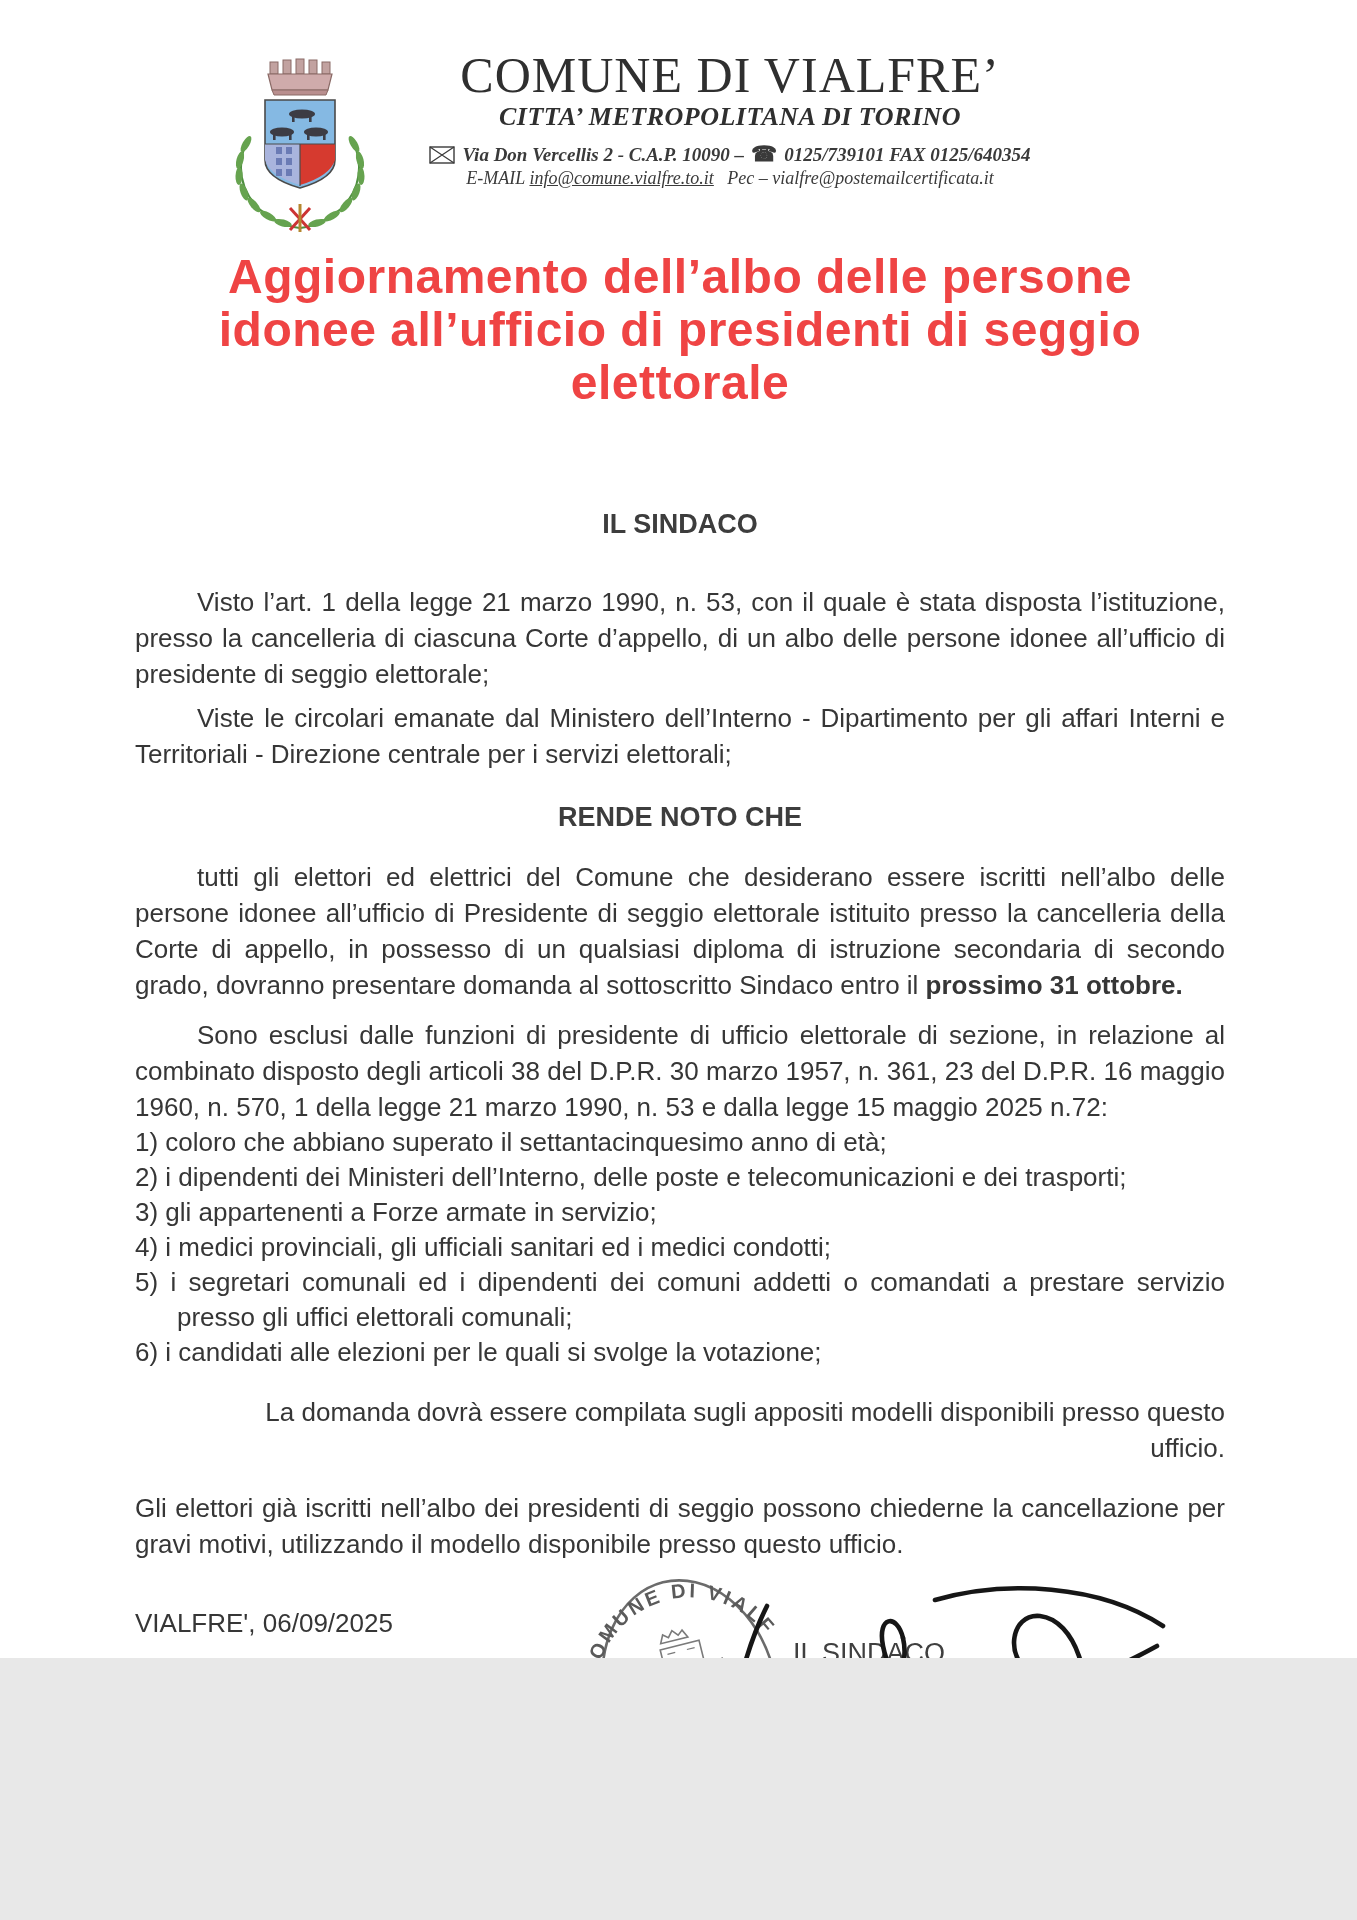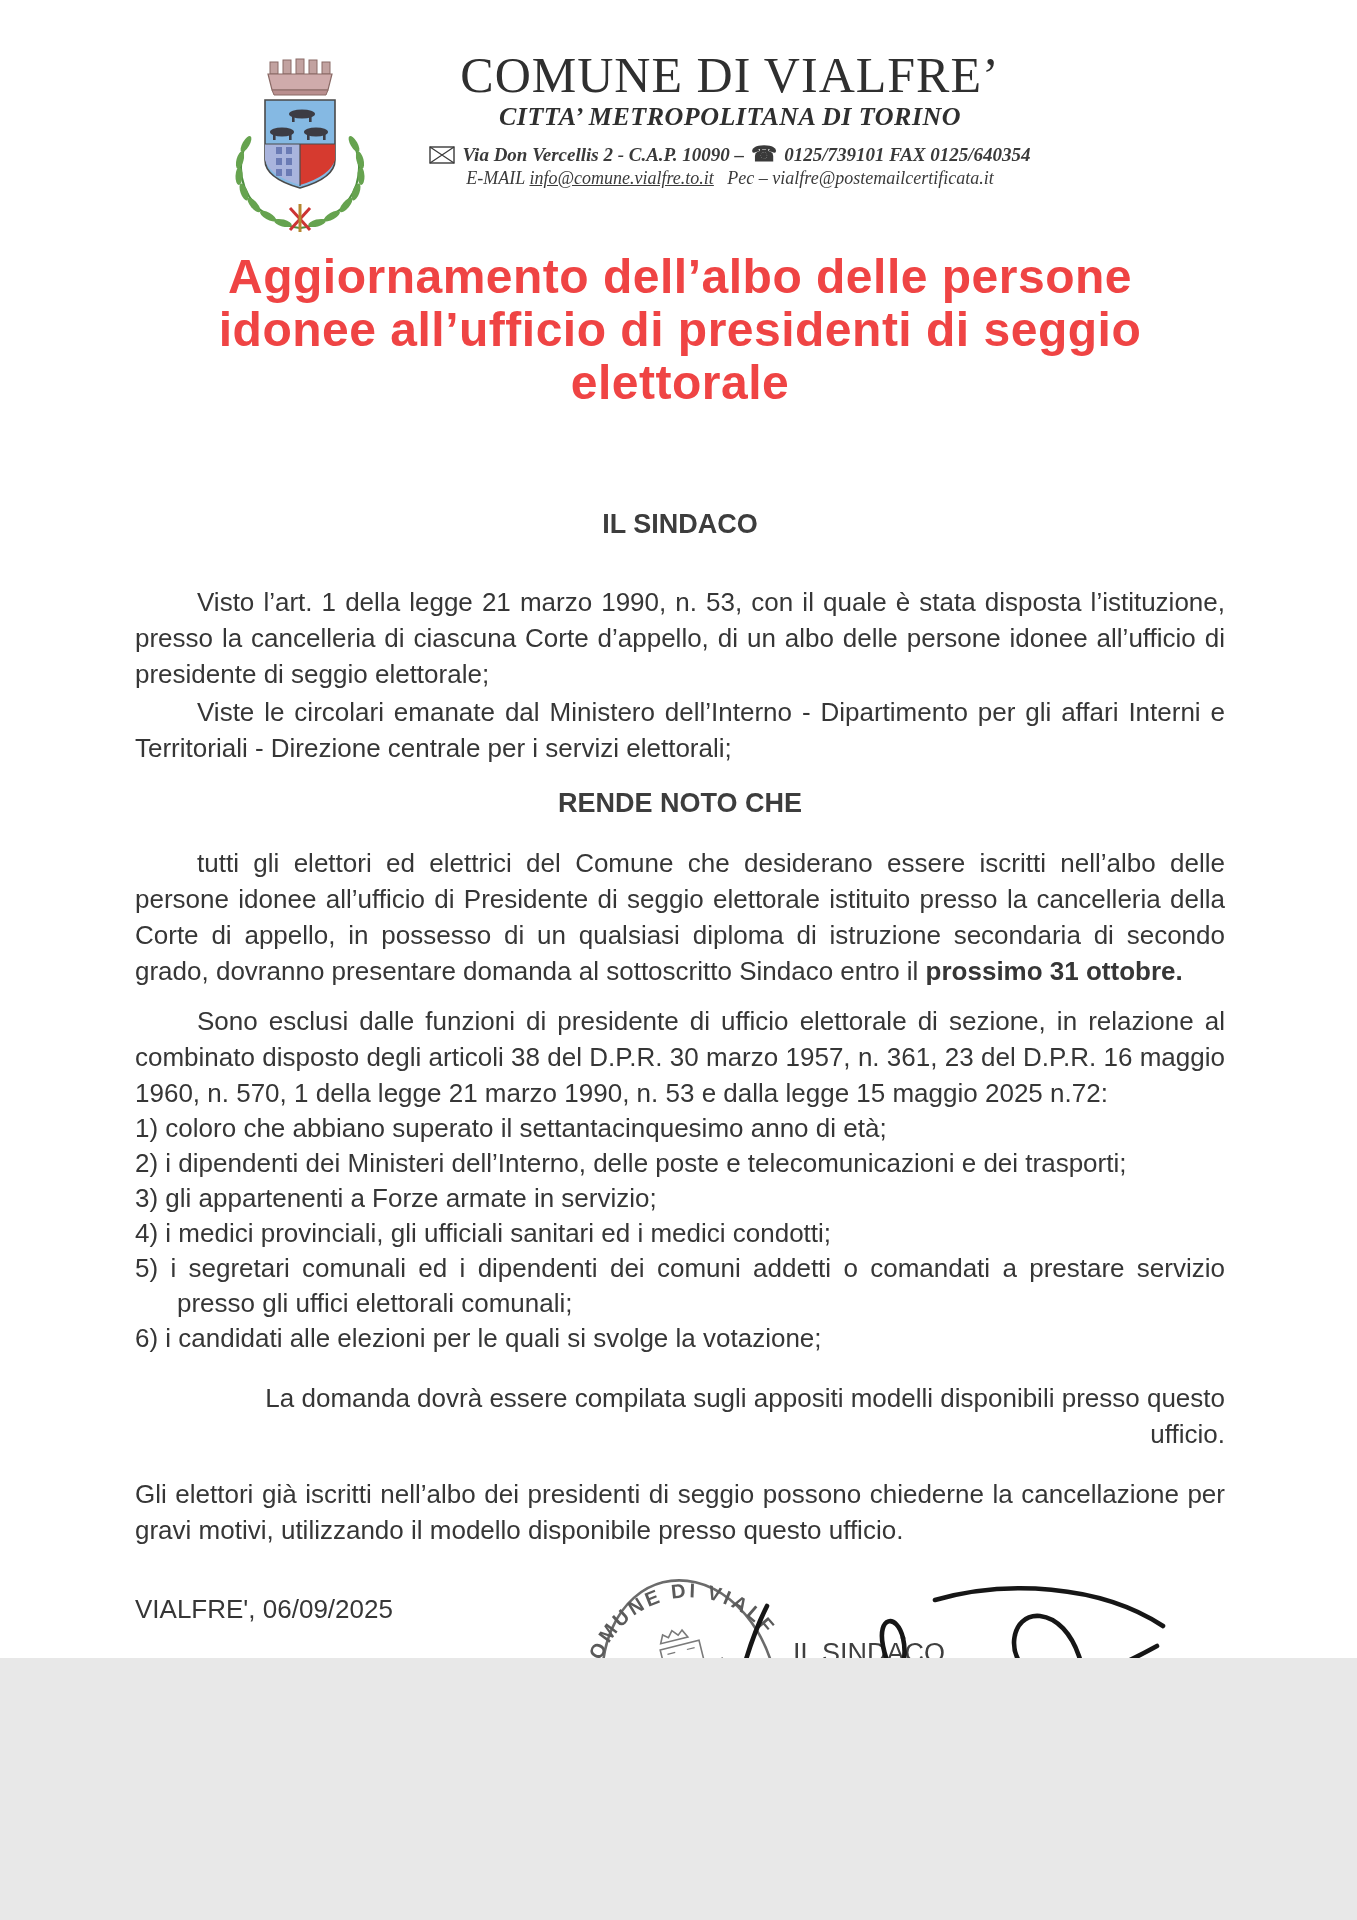--- a/index.html
+++ b/index.html
@@ -26,25 +26,25 @@
                   display:flex;align-items:center;justify-content:center;gap:7px;color:#3a3a3a;}
   .header-email{font-size:18px;font-style:italic;margin-top:1px;color:#3a3a3a;}
   .email-link{text-decoration:underline;}
   .phone-glyph{font-style:normal;font-size:21px;}
 
   
   .main-title{margin-top:14px;text-align:center;font-weight:bold;
               font-size:48px;line-height:53px;color:#ef4444;letter-spacing:0.5px;}
   .h-center{text-align:center;font-weight:bold;font-size:27px;color:#3d3d3d;}
   .h-sindaco{margin-top:100px;}
-  .h-rende{margin-top:22px;}
+  .h-rende{margin-top:30px;}
   .para{margin:0;text-align:justify;font-size:26px;line-height:36px;}
   .indent{text-indent:62px;}
   .p1{margin-top:44px;}
-  .p2{margin-top:2px;}
+  .p2{margin-top:8px;}
   .p3{margin-top:26px;}
   .p4{margin-top:14px;}
   .excl{padding-left:42px;text-indent:-42px;text-align:justify;
         font-size:26px;line-height:35px;}
   .p5{margin-top:24px;text-align:right;}
   .p6{margin-top:24px;}
   .dateline{margin-top:46px;font-size:26px;}
 
   
   .sig-area{position:absolute;left:505px;top:1566px;}

